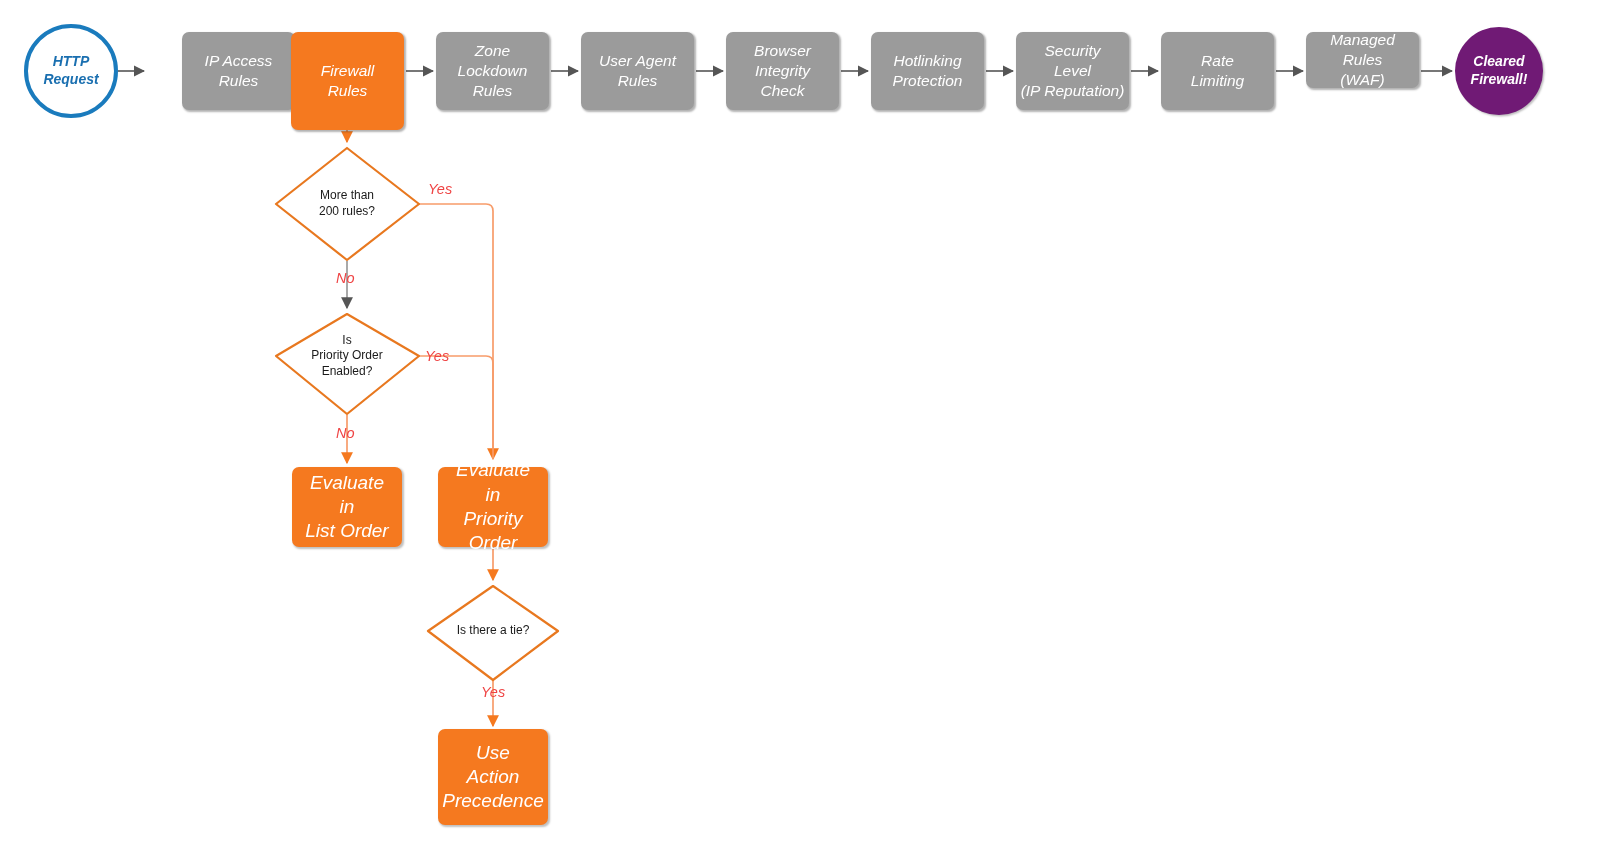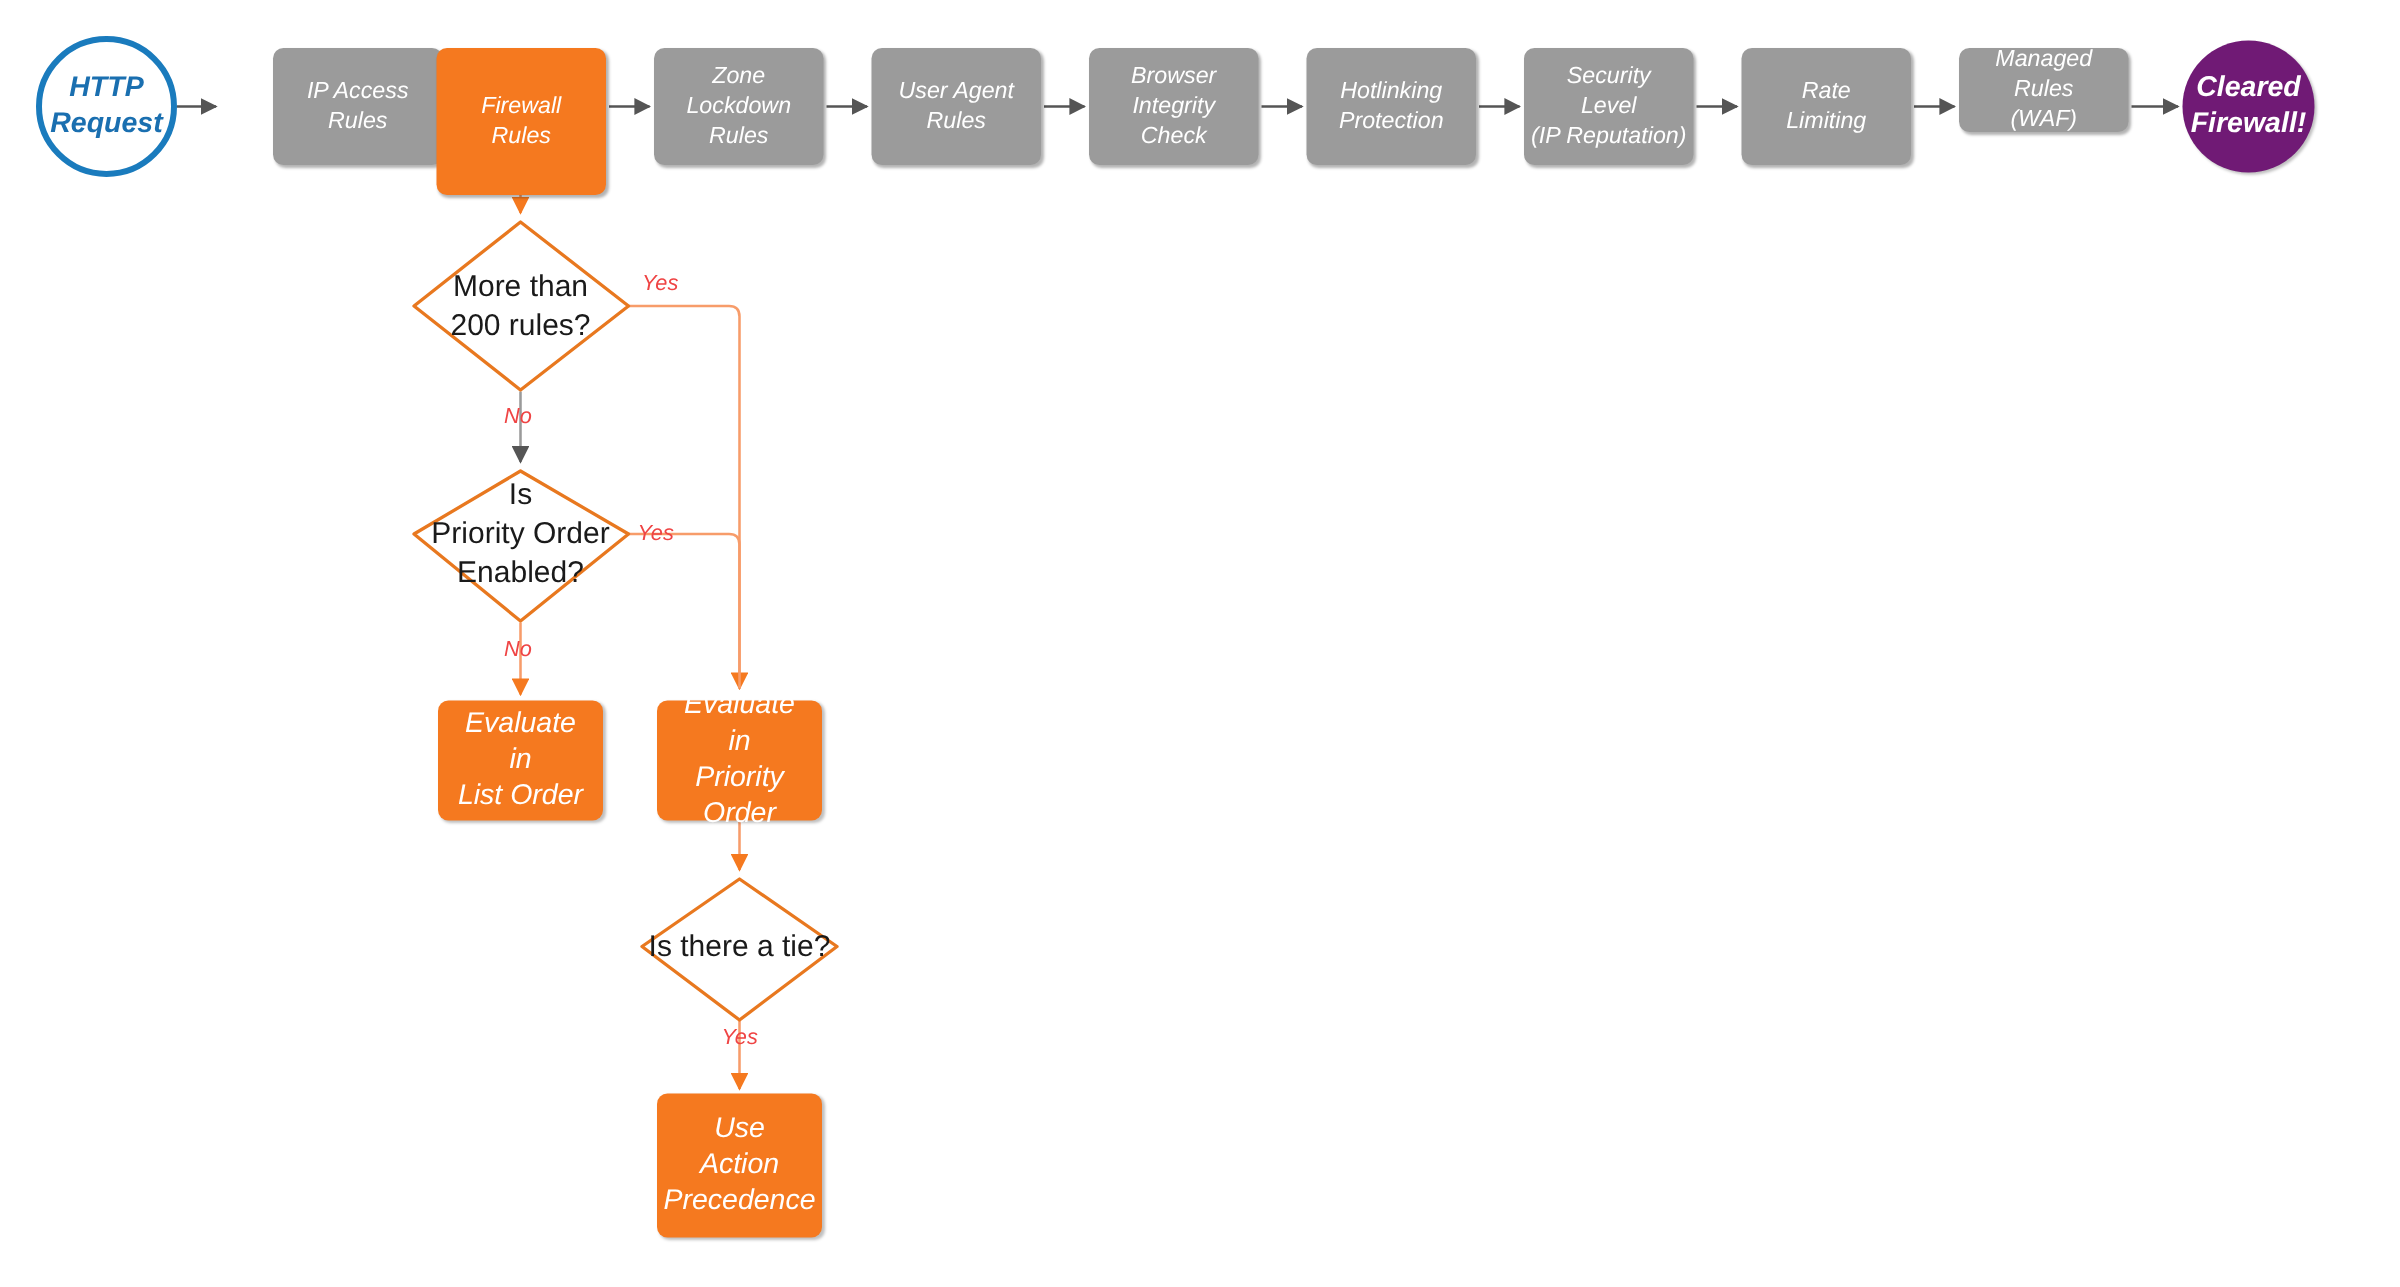--- a/index.html
+++ b/index.html
@@ -39,21 +39,21 @@
     font-style: italic;
     color: #ffffff;
     box-shadow: 1.5px 1.5px 2px rgba(0,0,0,0.30);
   }
   .stage.gray   { background: #9b9b9b; }
   .stage.orange { background: #f5791f; }
 
   
   .circle {
     border-radius: 50%;
-    font-size: 19px;
+    font-size: 14px;
     font-style: italic;
     font-weight: bold;
   }
   .circle.start {
     background: #ffffff;
     border: 4px solid #1a7bbd;
     color: #1a6fb0;
   }
   .circle.end {
     background: #701a75;
@@ -62,21 +62,21 @@
   }
 
   
   .diamond-label {
     position: absolute;
     display: flex;
     align-items: center;
     justify-content: center;
     text-align: center;
     white-space: pre-line;
-    font-size: 20px;
+    font-size: 12px;
     color: #1a1a1a;
     line-height: 1.3;
     pointer-events: none;
   }
 
   
   .action {
     border-radius: 7px;
     background: #f5791f;
     color: #ffffff;

